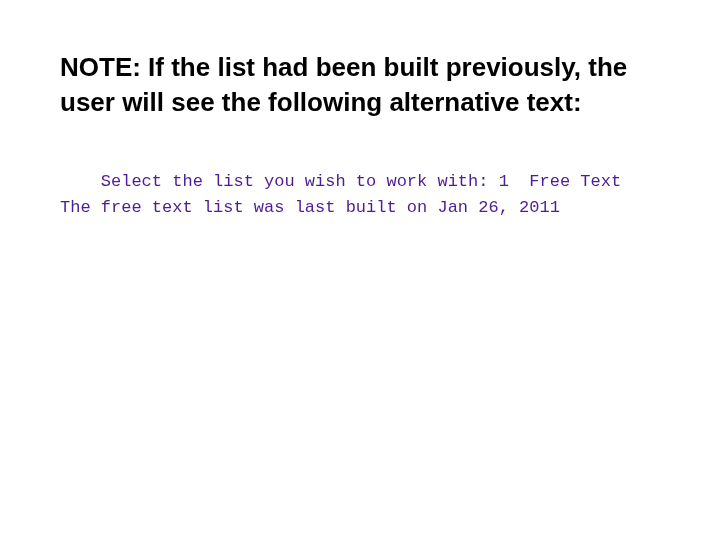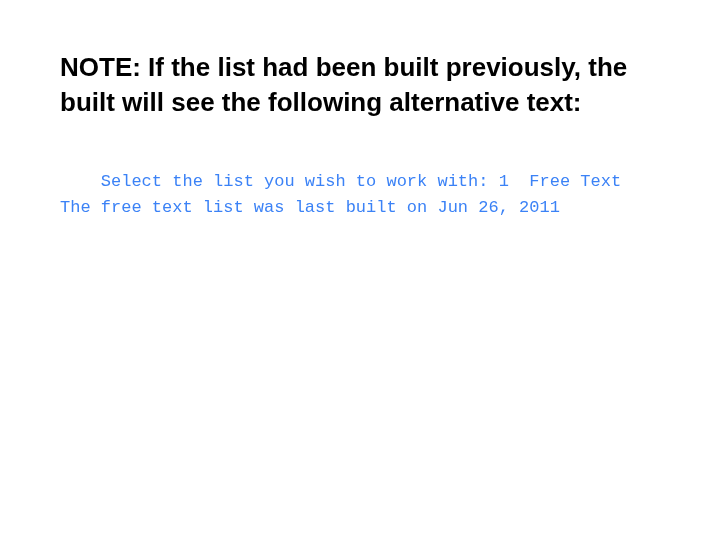--- a/index.html
+++ b/index.html
@@ -28,31 +28,31 @@
       font-weight: bold;
       line-height: 1.35;
       color: #000000;
       margin-bottom: 22px;
     }
 
     .terminal-text {
       font-family: 'Courier New', Courier, monospace;
       font-size: 17px;
       line-height: 1.55;
-      color: #3b82f6;
+      color: #4c1d95;
       white-space: pre;
     }
   </style>
 </head>
 <body>
 
 <div class="page-container">
 
   <div class="note-heading">
     <span>NOTE:  If the list had been built previously, the</span><br>
-    <span>built will see the following alternative text:</span>
+    <span>user will see the following alternative text:</span>
   </div>
 
   <div class="terminal-text">
-    <span>Select the list you wish to work with: 1  Free Text</span><br><span>The free text list was last built on Jun 26, 2011</span><br>
+    <span>Select the list you wish to work with: 1  Free Text</span><br><span>The free text list was last built on Jan 26, 2011</span><br>
   </div>
 
 </div>
 
 </body></html>

